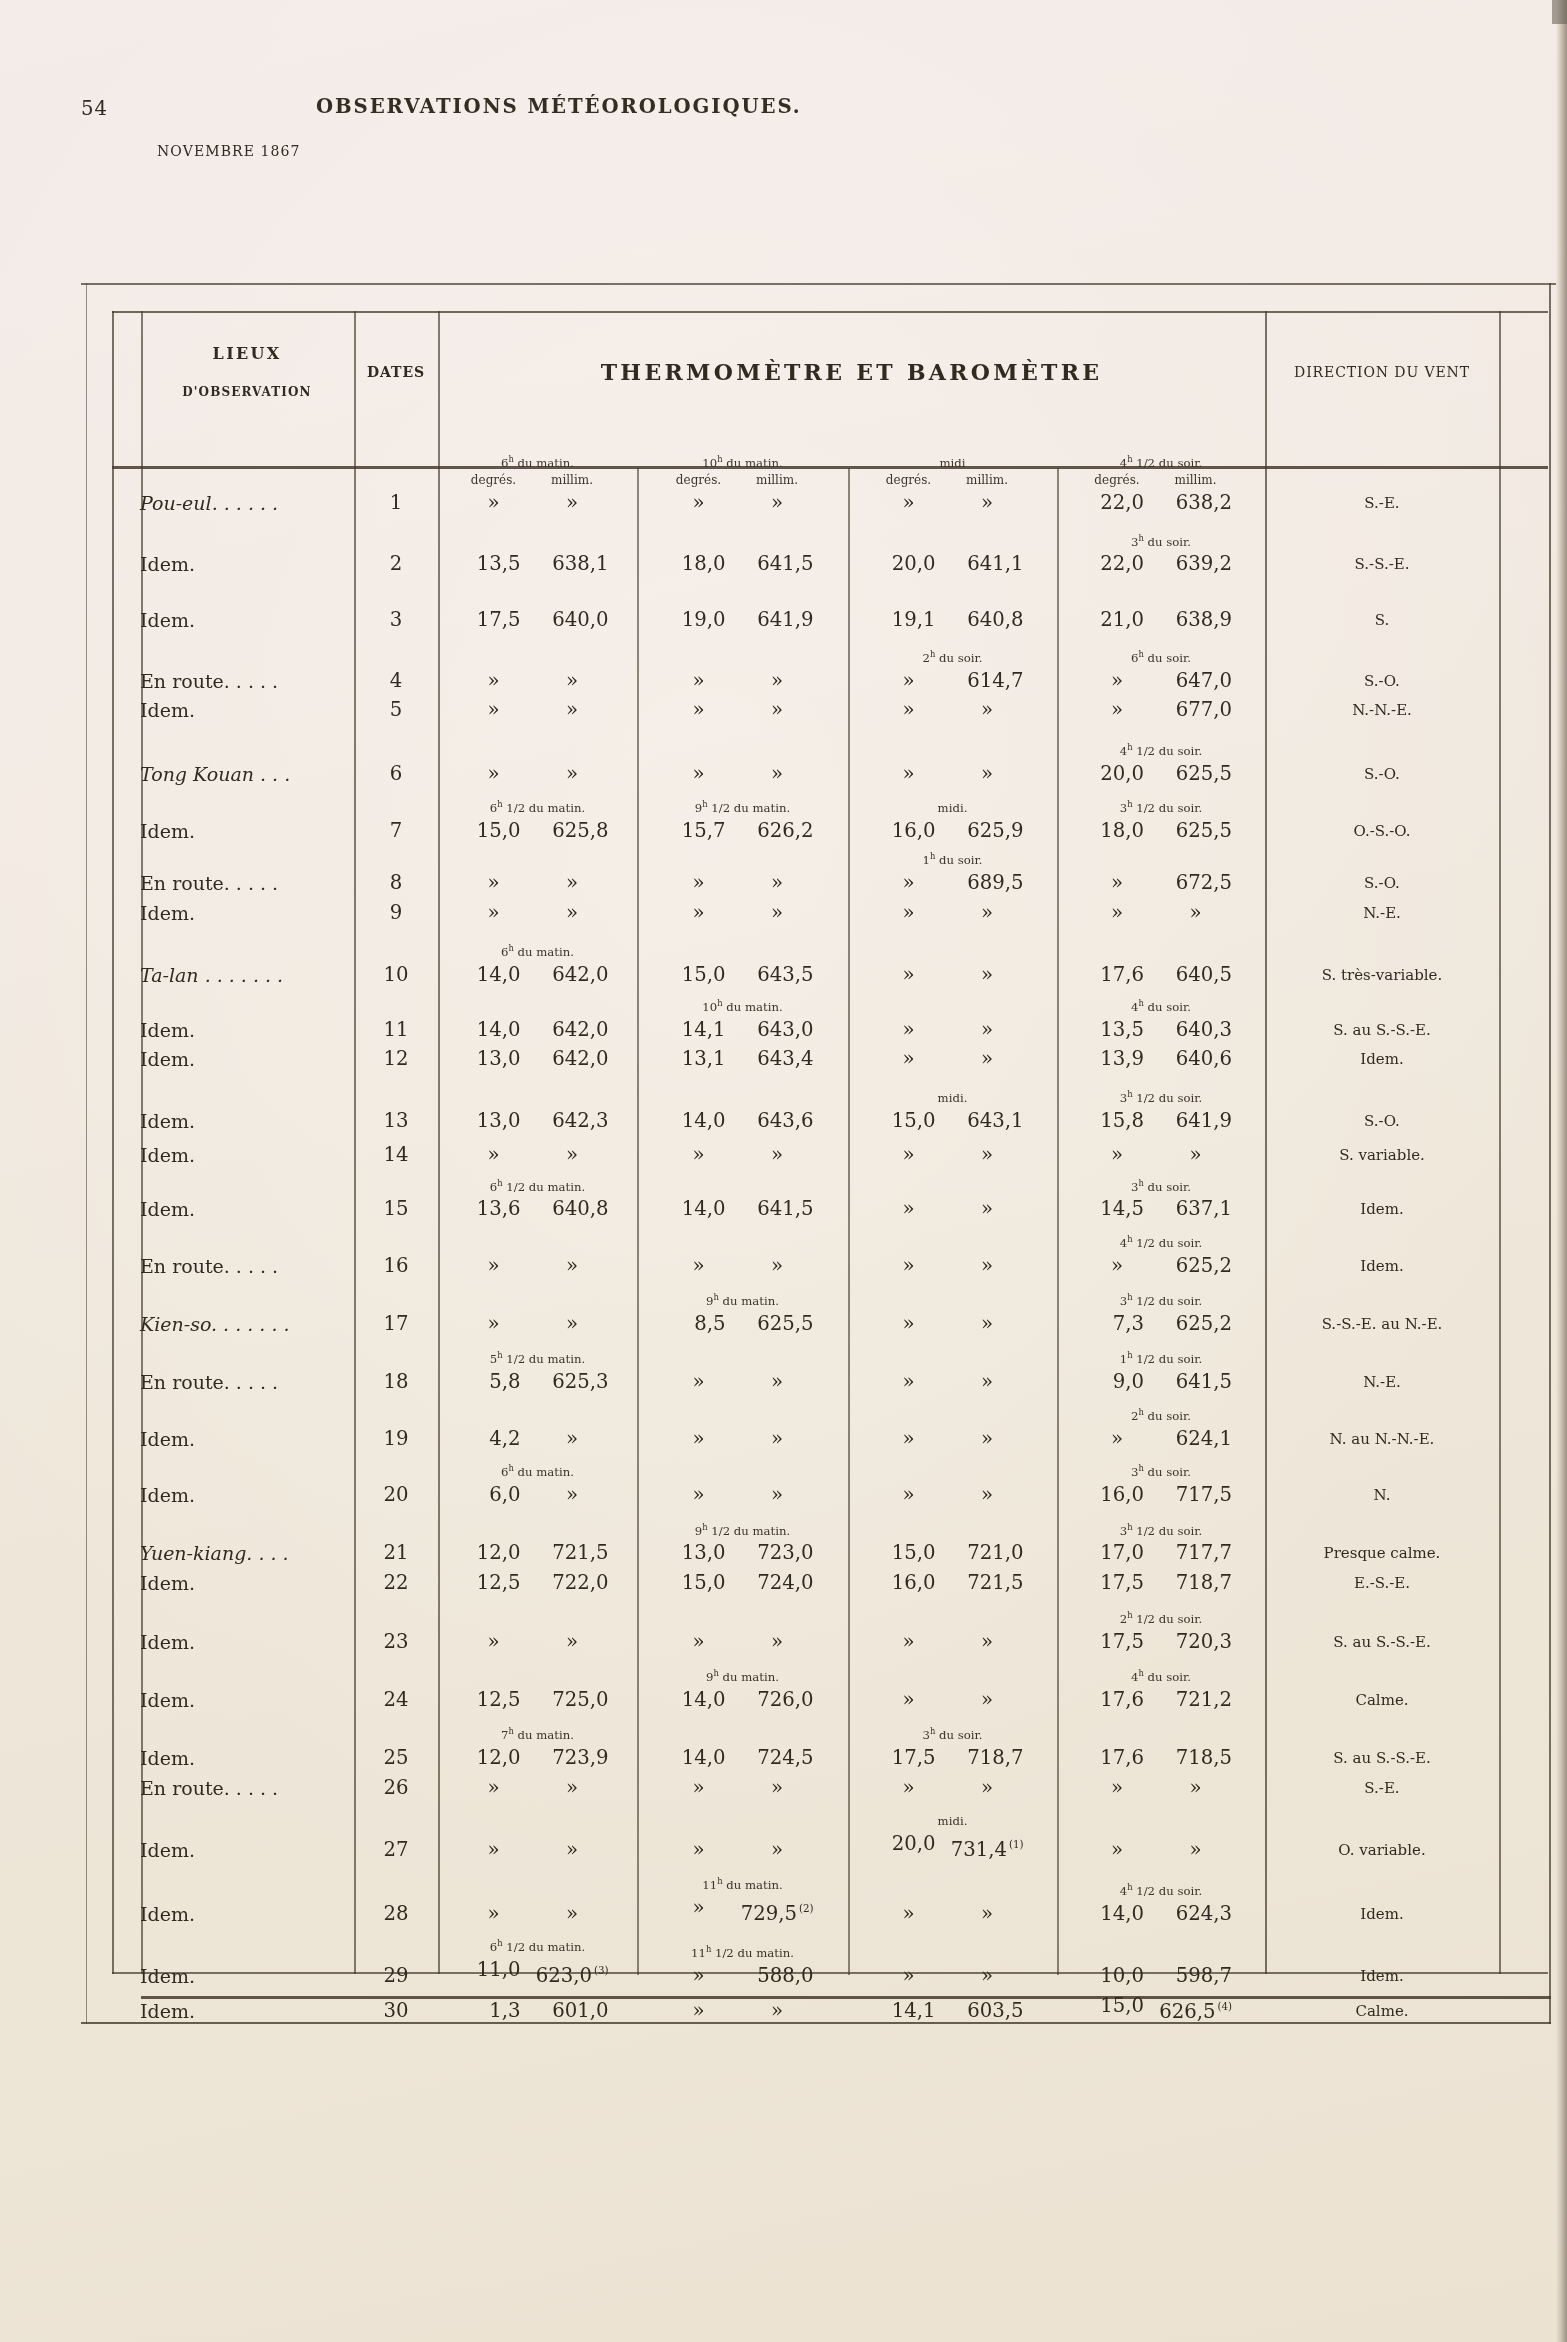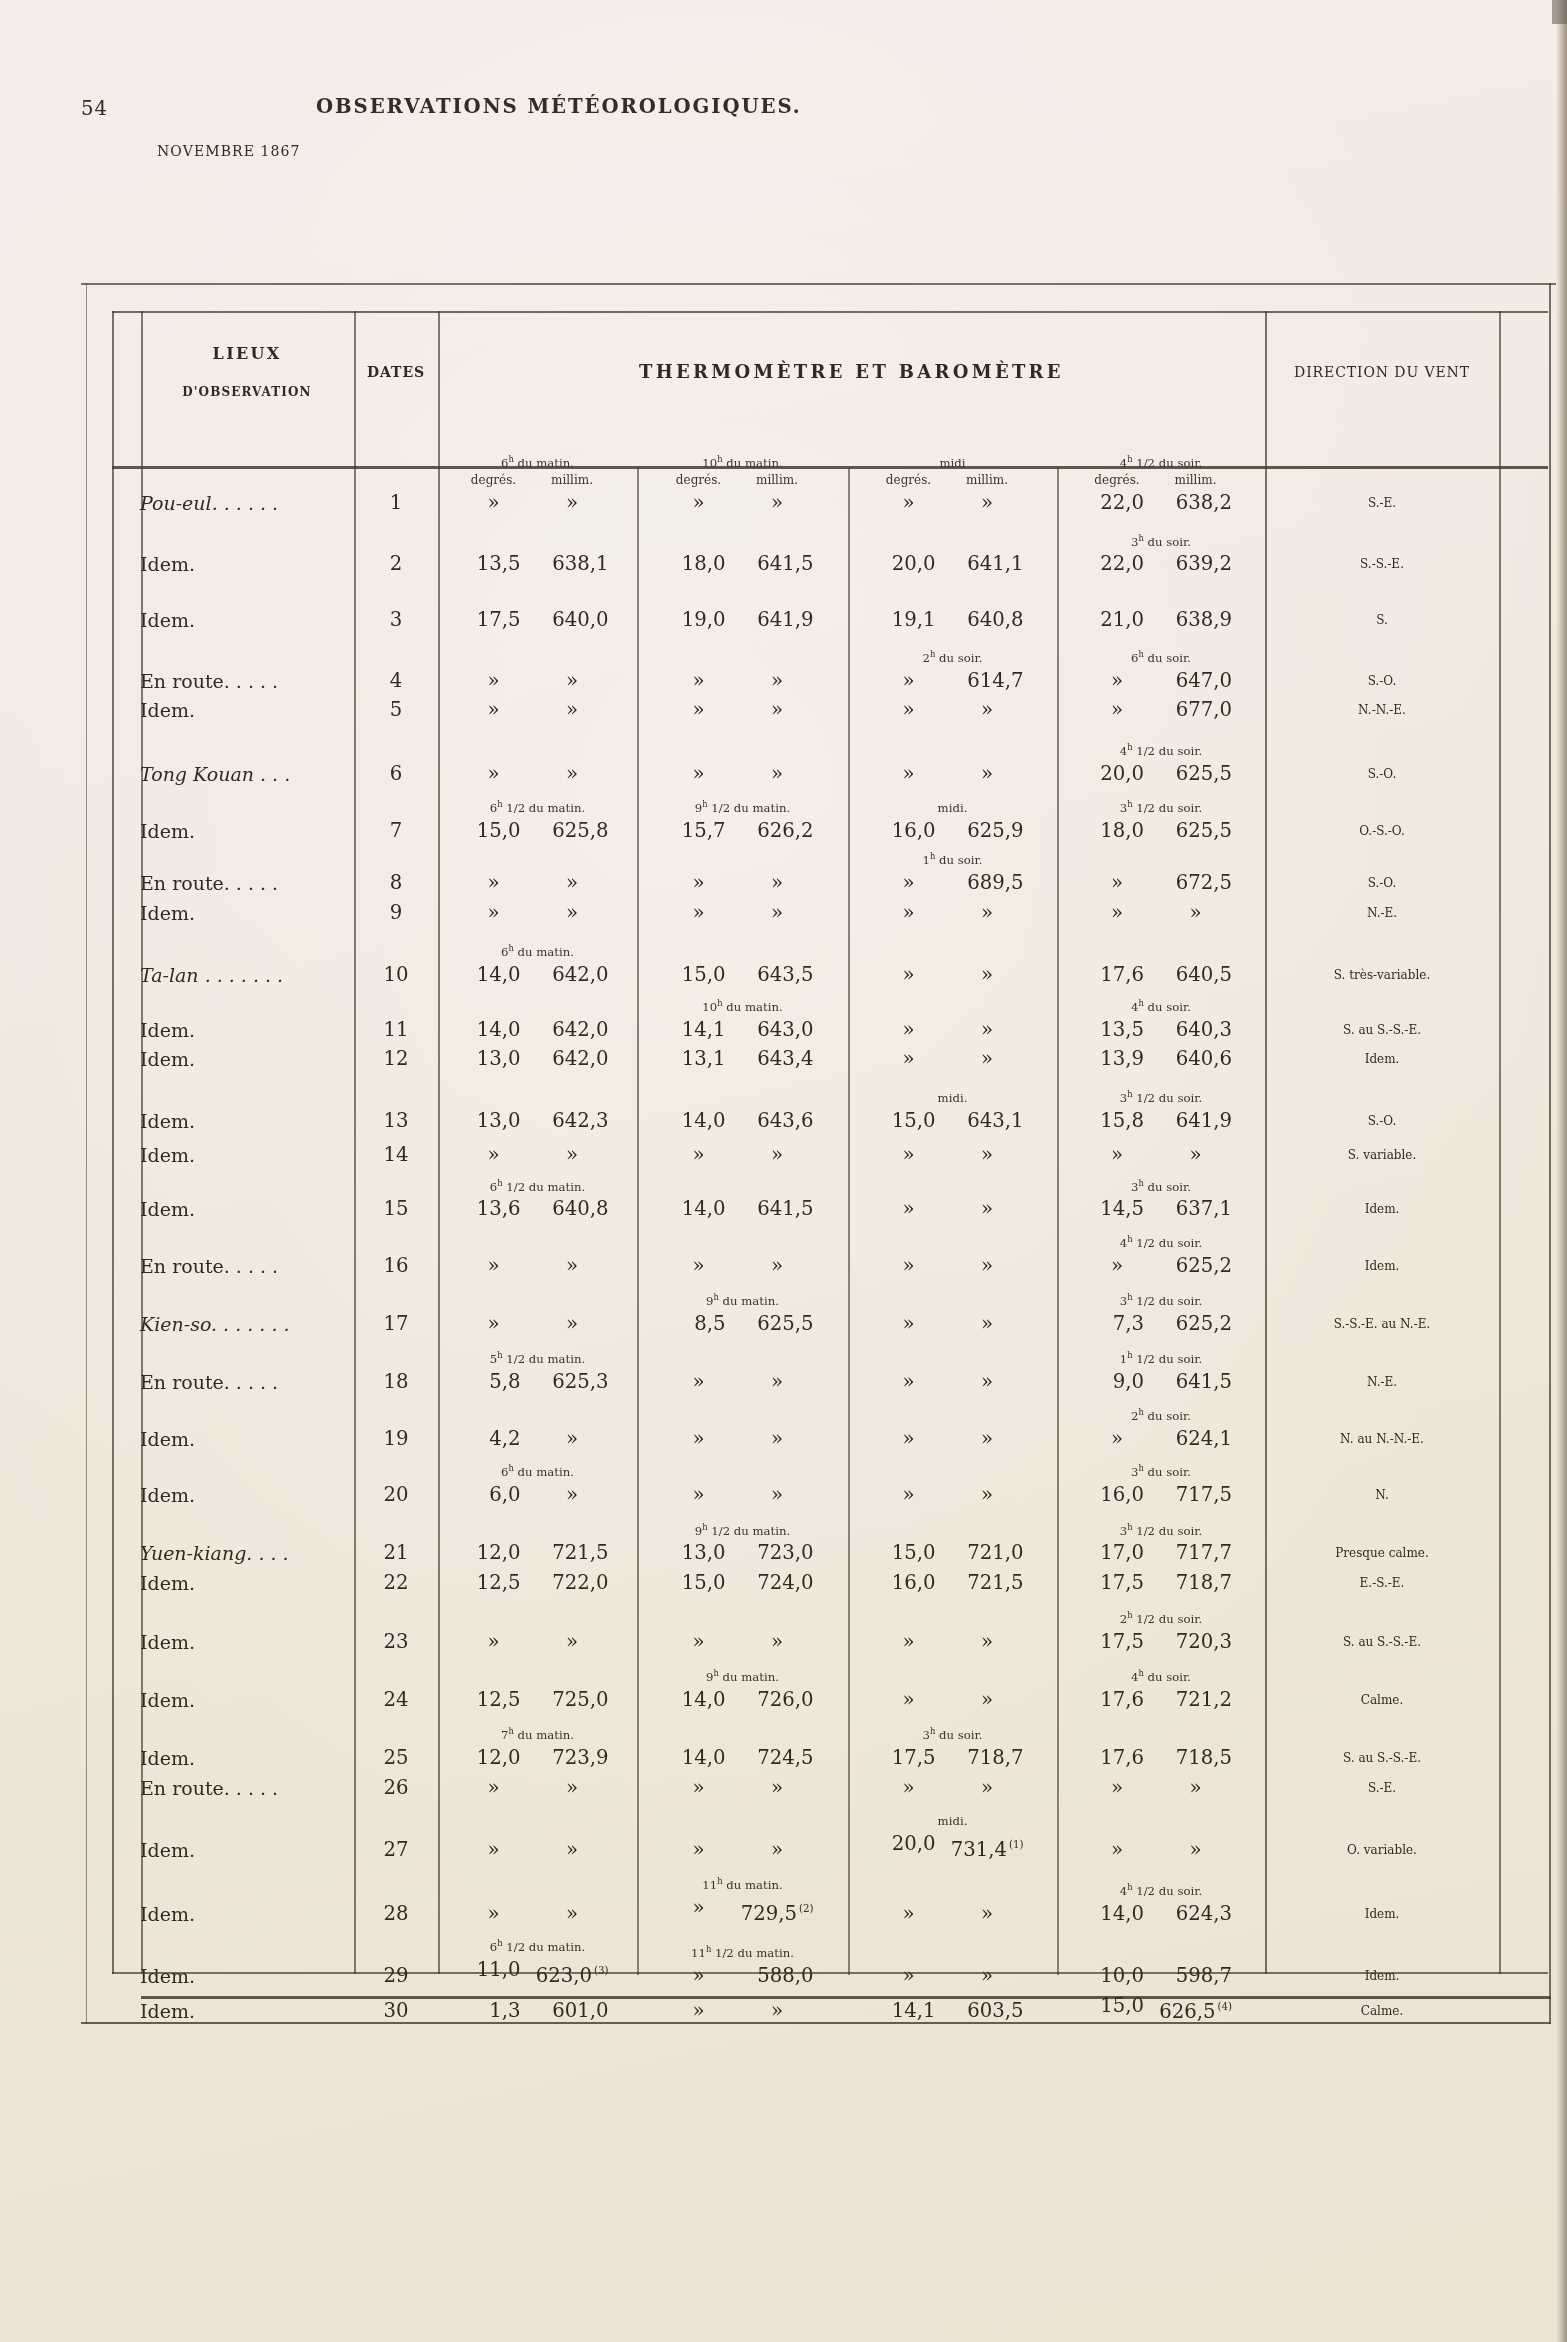--- a/index.html
+++ b/index.html
@@ -25,30 +25,30 @@
   .vl{width:1.9px;}
 
   
   .tbl{position:absolute;left:112px;top:311px;width:1436px;}
   .grid{display:grid;grid-template-columns:28px 214px 84px 199px 211px 209px 208px 234px 50px;}
   .thead{height:121px;align-items:center;}
   .hc{text-align:center;}
   .hc-lieux .hl1{font-size:16px;font-weight:bold;letter-spacing:2.3px;}
   .hc-lieux .hl2{font-size:12px;font-weight:bold;letter-spacing:1.1px;margin-top:22.5px;}
   .hc-dates{font-size:14px;font-weight:bold;letter-spacing:0.9px;}
-  .hc-thermo{grid-column:4 / span 4;font-size:18px;font-weight:bold;letter-spacing:3.3px;}
+  .hc-thermo{grid-column:4 / span 4;font-size:22px;font-weight:bold;letter-spacing:3.3px;}
   .hc-vent{font-size:14px;font-weight:normal;letter-spacing:0.9px;}
 
   .tbody{padding-top:11.2px;}
   .row{align-items:end;}
   .cell{min-height:28px;}
   .place{font-size:19px;line-height:28px;text-align:left;white-space:nowrap;}
   .place.it{font-style:italic;}
   .date{font-size:19.7px;line-height:28px;text-align:center;}
-  .vent{font-size:12px;line-height:28px;text-align:center;white-space:nowrap;}
+  .vent{font-size:15px;line-height:28px;text-align:center;white-space:nowrap;}
   .obs{display:flex;flex-direction:column;justify-content:flex-end;}
   .note{font-size:11.7px;line-height:17px;text-align:center;color:#3d342a;white-space:nowrap;}
   .note sup{font-size:8.4px;}
   .units{display:flex;justify-content:center;gap:15px;font-size:12px;line-height:17px;color:#3d342a;}
   .units .us1{width:54px;text-align:center;}
   .units .us2{width:73px;text-align:center;}
   .val{display:flex;justify-content:center;gap:15px;font-size:19.7px;line-height:28px;}
   .val .deg{width:54px;text-align:right;}
   .val .mm{width:73px;text-align:right;}
   .val .nd{text-align:center;}

